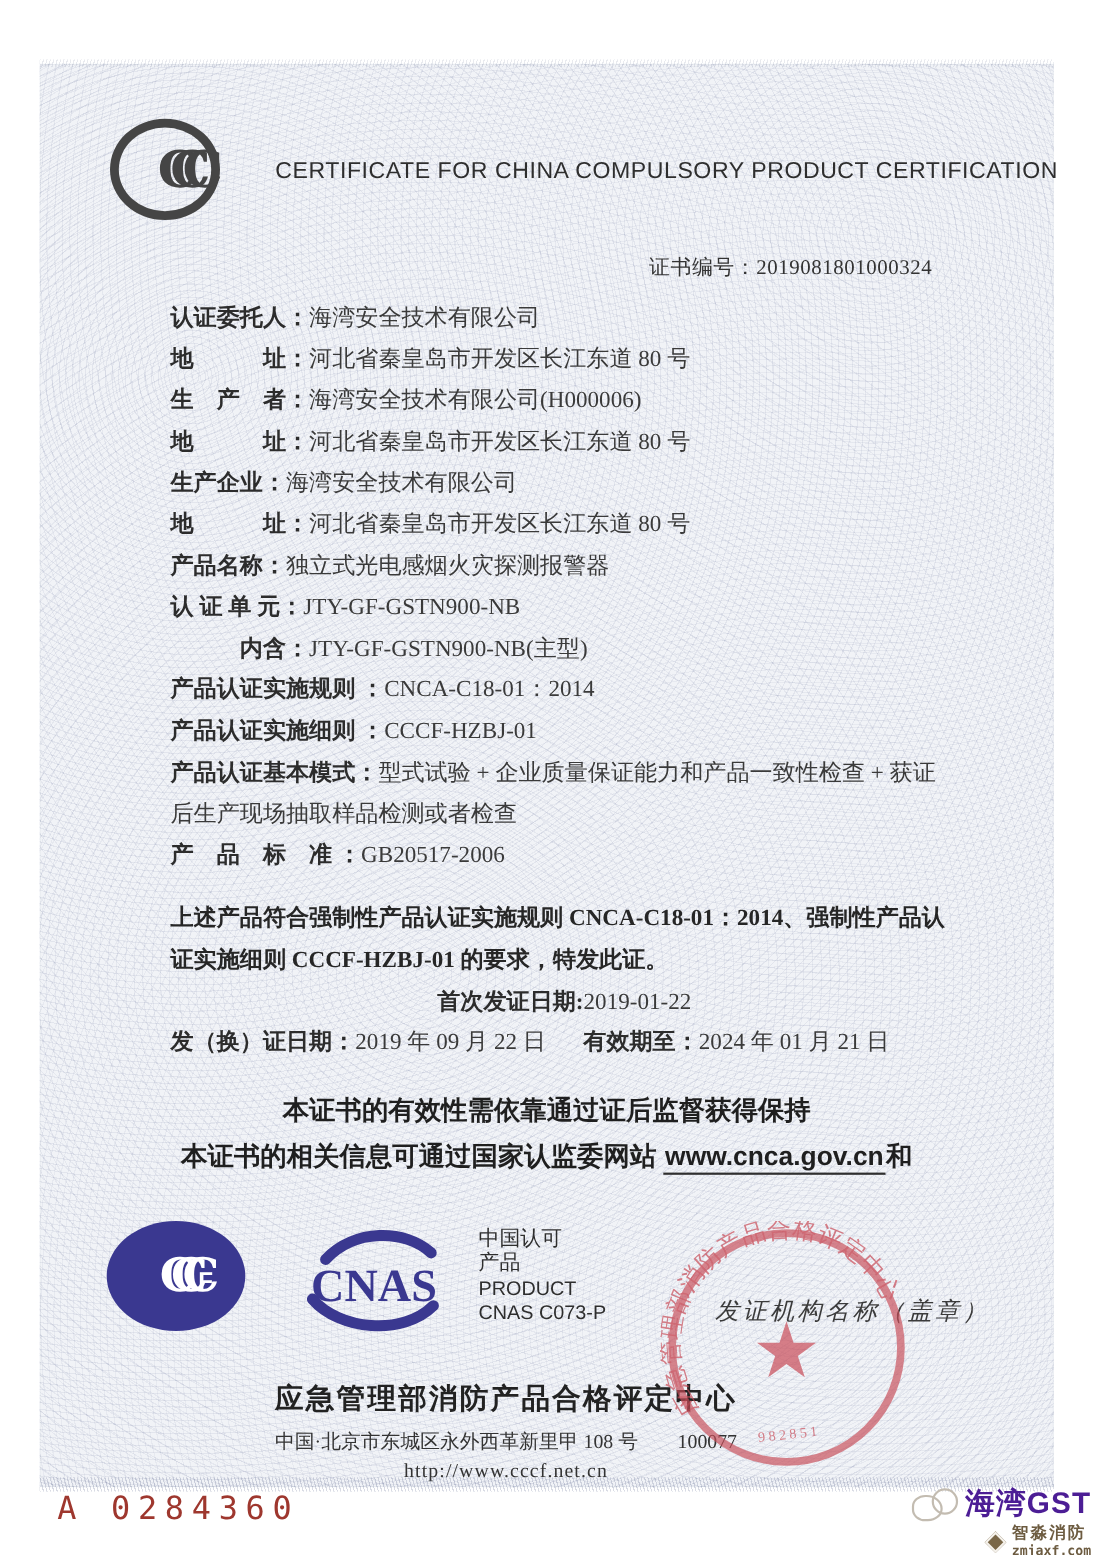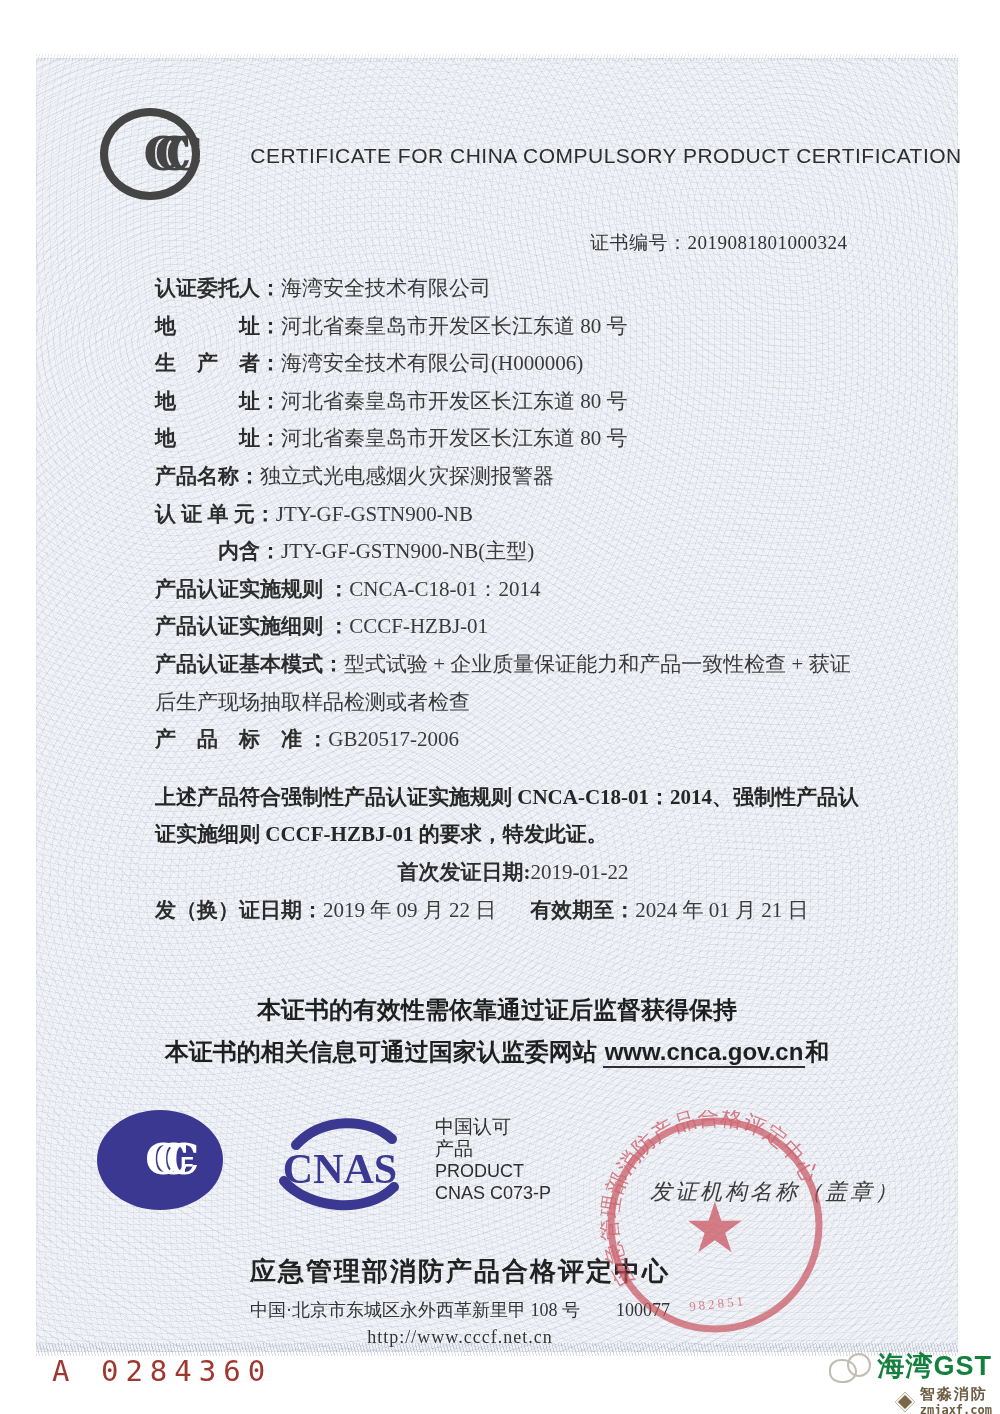--- a/index.html
+++ b/index.html
@@ -109,21 +109,21 @@
   .mascot::before{
     content:"";position:absolute;left:0;top:8px;width:24px;height:20px;
     border:2px solid #c3bcb1;border-radius:50% 60% 55% 50%;
   }
   .mascot::after{
     content:"";position:absolute;left:18px;top:2px;width:20px;height:20px;
     border:2px solid #c3bcb1;border-radius:50%;
   }
   .wm-brand{
     font-family:"Liberation Sans",sans-serif;font-weight:bold;font-size:27px;
-    color:#15803d;letter-spacing:1px;
+    color:#4c1d95;letter-spacing:1px;
   }
   .wm-sub-row{display:flex;align-items:center;justify-content:flex-end;margin-top:2px;}
   .wm-diamond{
     width:14px;height:14px;background:#7a6748;transform:rotate(45deg);
     margin-right:8px;box-shadow:inset 0 0 0 2px #f5f2ec, inset 0 0 0 4px #7a6748;
   }
   .wm-col{text-align:left;}
   .wm-name{font-size:15px;font-weight:bold;color:#6d5c41;letter-spacing:2px;line-height:17px;}
   .wm-site{font-family:"DejaVu Sans Mono",monospace;font-size:12px;font-weight:bold;color:#6d5c41;line-height:14px;}
 </style>
@@ -138,20 +138,21 @@
   <div class="titles">
     <div class="title-en">CERTIFICATE FOR CHINA COMPULSORY PRODUCT CERTIFICATION</div>
   </div>
   <div class="cert-no"><span>证书编号：</span><span>2019081801000324</span></div>
 
   <div class="fields">
     <div class="row"><span class="label">认证委托人：</span><span class="value">海湾安全技术有限公司</span></div>
     <div class="row"><span class="label">地　　　址：</span><span class="value">河北省秦皇岛市开发区长江东道 80 号</span></div>
     <div class="row"><span class="label">生　产　者：</span><span class="value">海湾安全技术有限公司(H000006)</span></div>
     <div class="row"><span class="label">地　　　址：</span><span class="value">河北省秦皇岛市开发区长江东道 80 号</span></div>
+    <div class="row"><span class="label">生产企业：</span><span class="value">海湾安全技术有限公司</span></div>
     <div class="row"><span class="label">地　　　址：</span><span class="value">河北省秦皇岛市开发区长江东道 80 号</span></div>
     <div class="row"><span class="label">产品名称：</span><span class="value">独立式光电感烟火灾探测报警器</span></div>
     <div class="row"><span class="label">认 证 单 元：</span><span class="value">JTY-GF-GSTN900-NB</span></div>
     <div class="row"><span class="label">　　　内含：</span><span class="value">JTY-GF-GSTN900-NB(主型)</span></div>
     <div class="row"><span class="label">产品认证实施规则 ：</span><span class="value">CNCA-C18-01：2014</span></div>
     <div class="row"><span class="label">产品认证实施细则 ：</span><span class="value">CCCF-HZBJ-01</span></div>
     <div class="row"><span class="label">产品认证基本模式：</span><span class="value">型式试验 + 企业质量保证能力和产品一致性检查 + 获证后生产现场抽取样品检测或者检查</span></div>
     <div class="row"><span class="label">产　品　标　准 ：</span><span class="value">GB20517-2006</span></div>
     <div class="row row-statement">上述产品符合强制性产品认证实施规则 CNCA-C18-01：2014、强制性产品认证实施细则 CCCF-HZBJ-01 的要求，特发此证。</div>
     <div class="row row-center"><span class="label">首次发证日期:</span><span class="value">2019-01-22</span></div>

